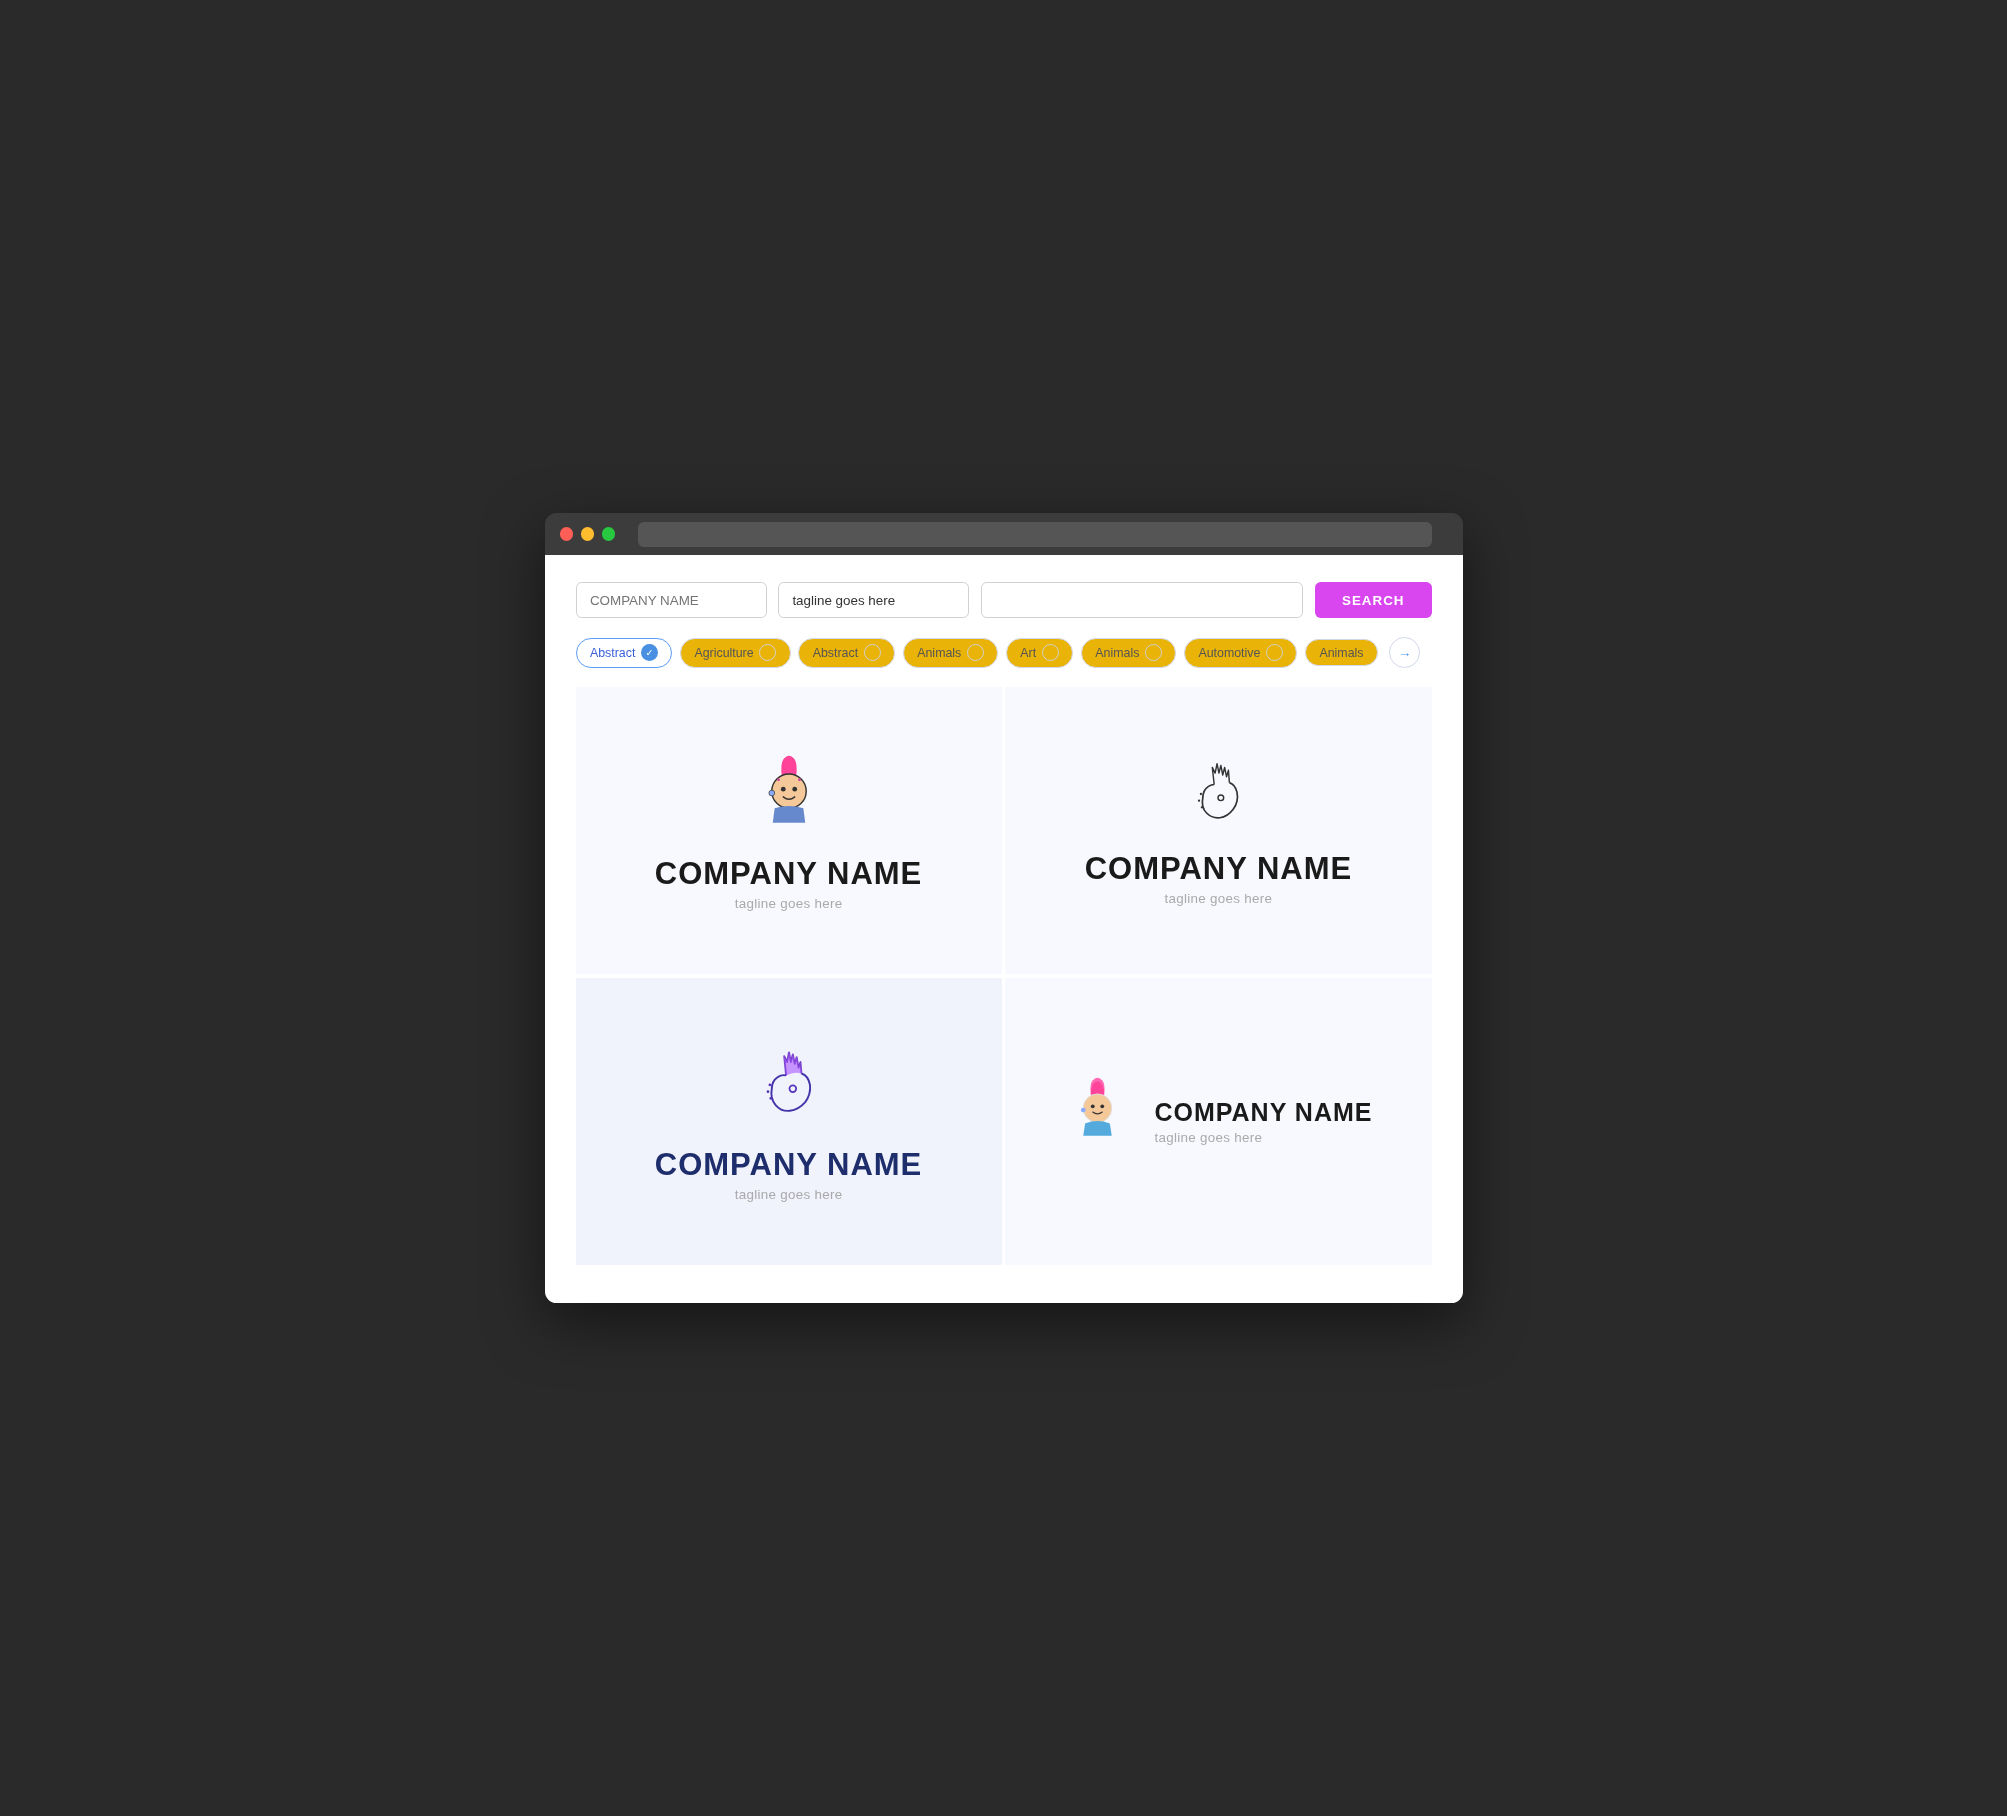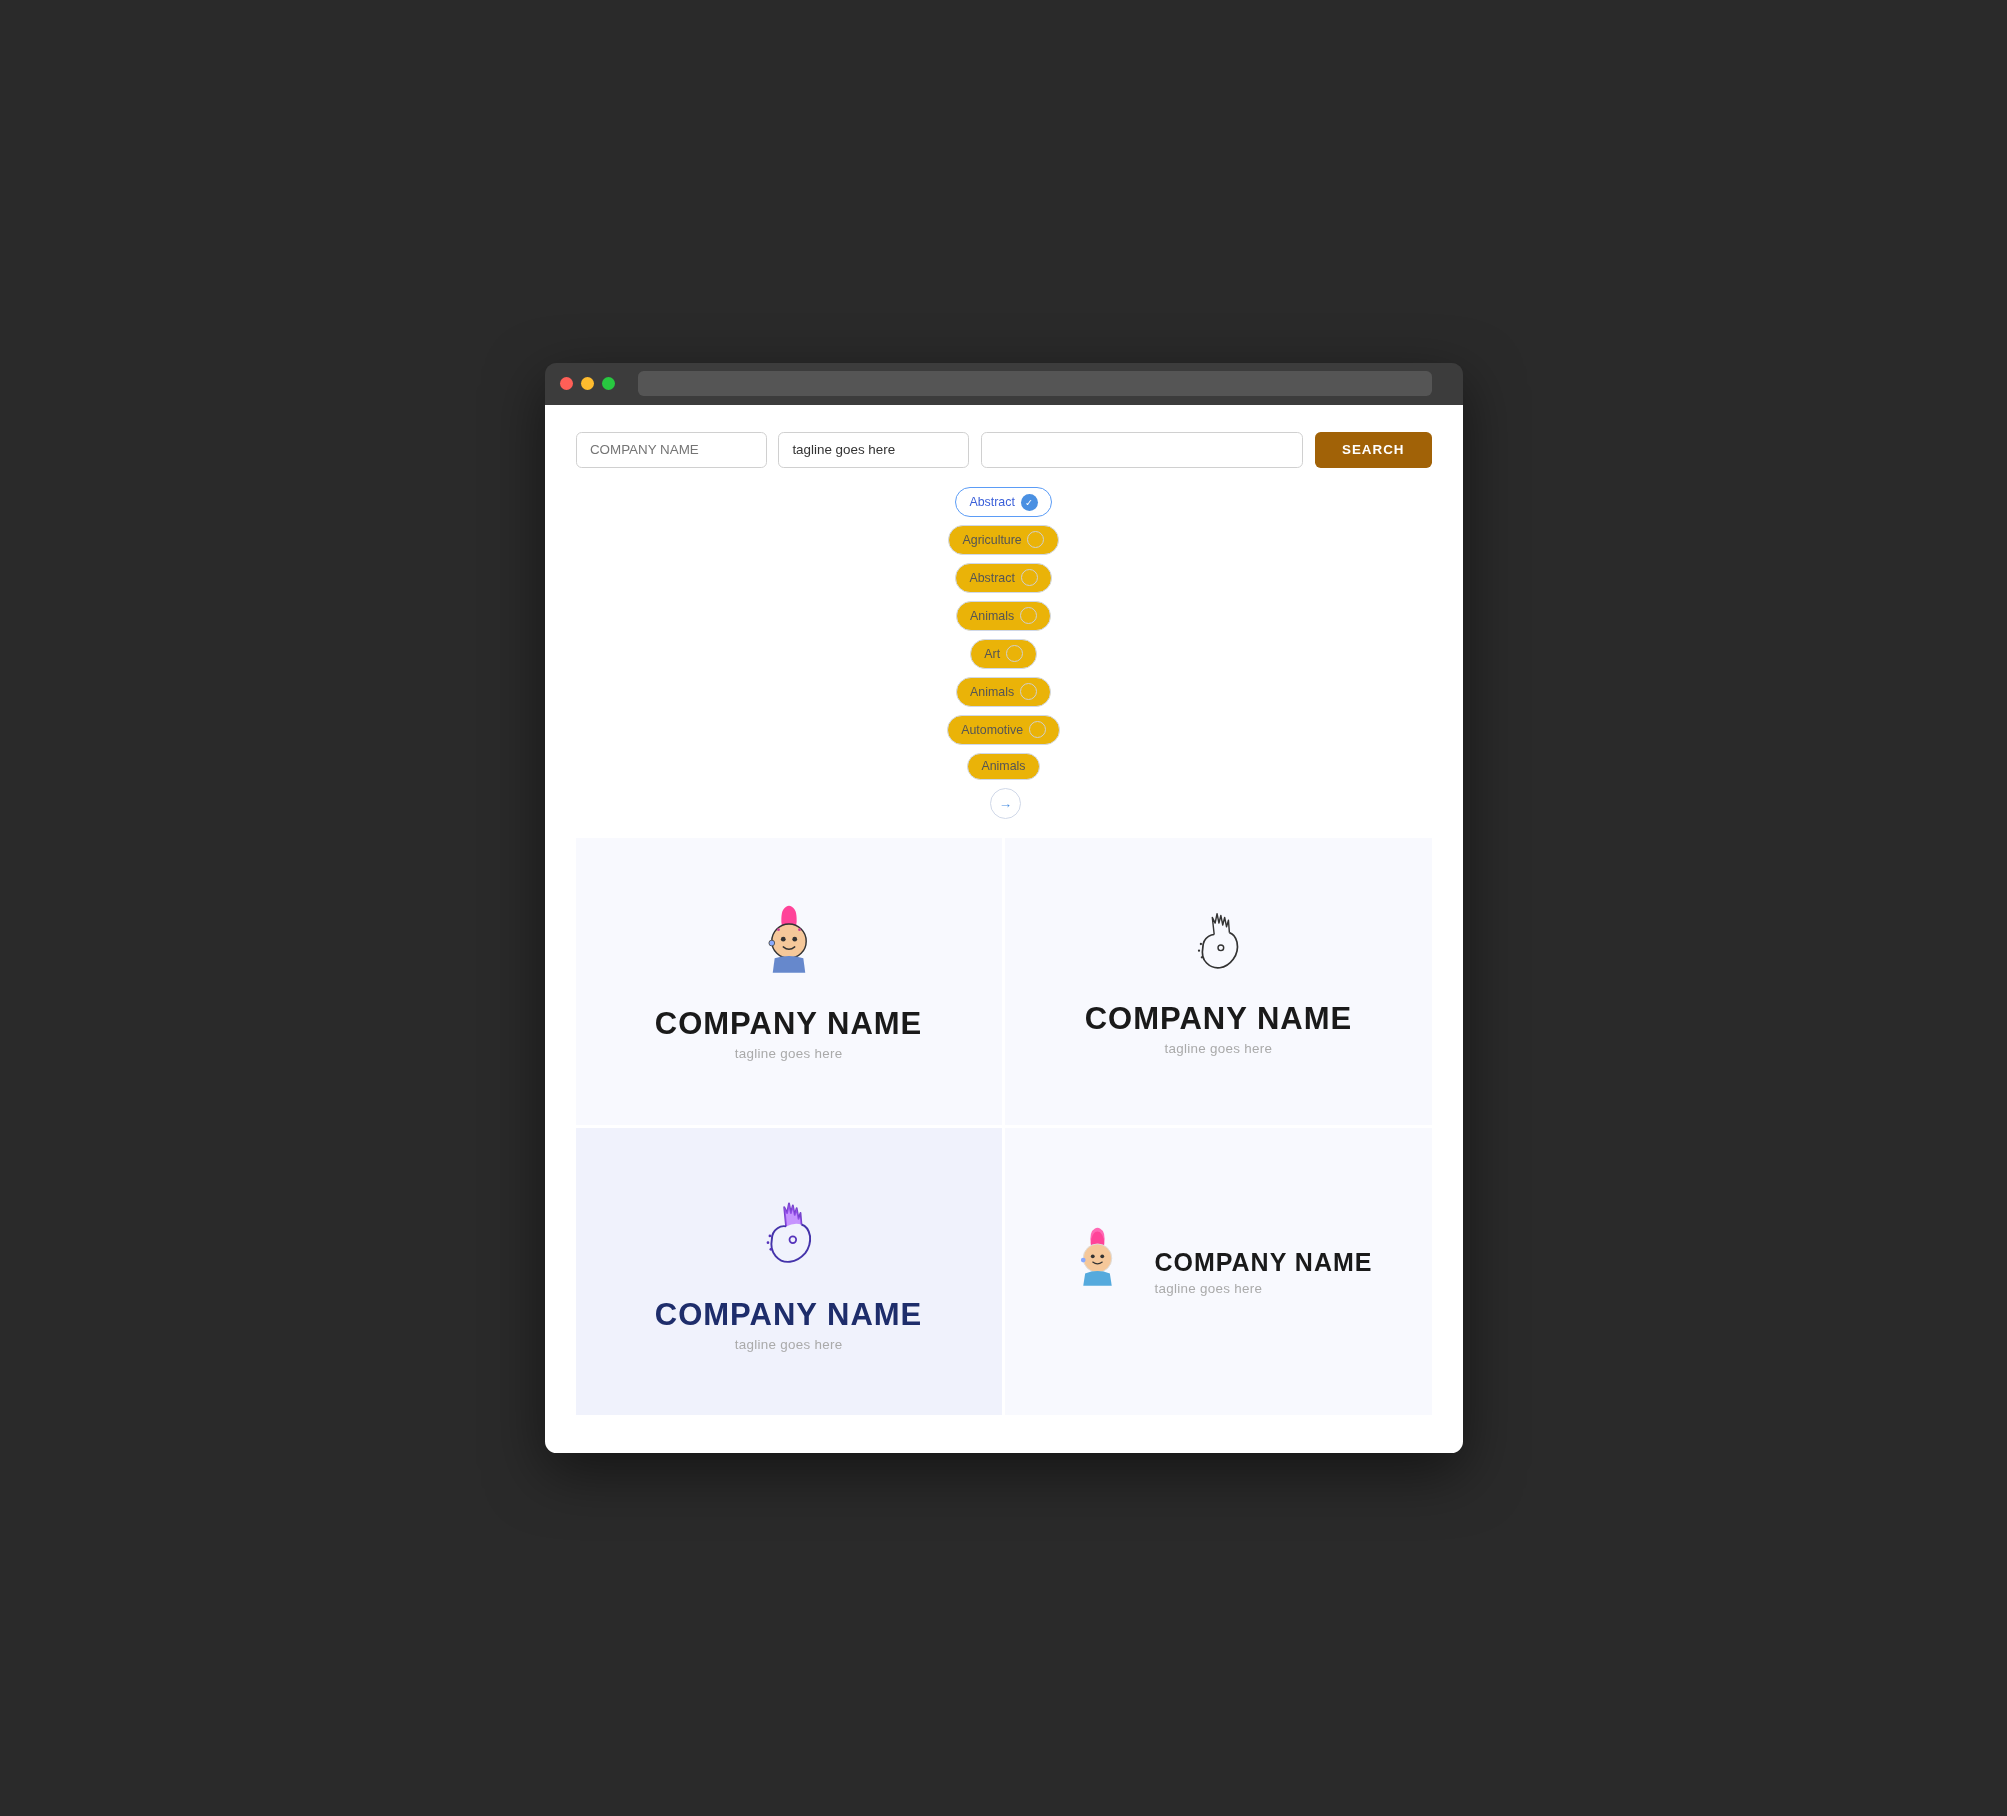--- a/index.html
+++ b/index.html
@@ -80,40 +80,39 @@
 
     .search-input.tagline {
       width: 191px;
     }
 
     .search-input.industry {
       flex: 1;
     }
 
     .search-button {
-      background: #a16207;
+      background: #d946ef;
       color: #fff;
       border: none;
       border-radius: 5.7px;
       padding: 9.6px 27px;
       font-size: 13.4px;
       font-weight: 700;
       letter-spacing: 1px;
       cursor: pointer;
       text-transform: uppercase;
     }
 
     .category-bar {
       display: flex;
       align-items: center;
       gap: 7.6px;
       margin-bottom: 19px;
       flex-wrap: nowrap;
       overflow: hidden;
-      flex-direction: column;
     }
 
     .category-pill {
       display: flex;
       align-items: center;
       gap: 5.7px;
       padding: 5.7px 13.4px;
       border-radius: 19px;
       border: 1.4px solid #d0d8e8;
       font-size: 12.4px;

